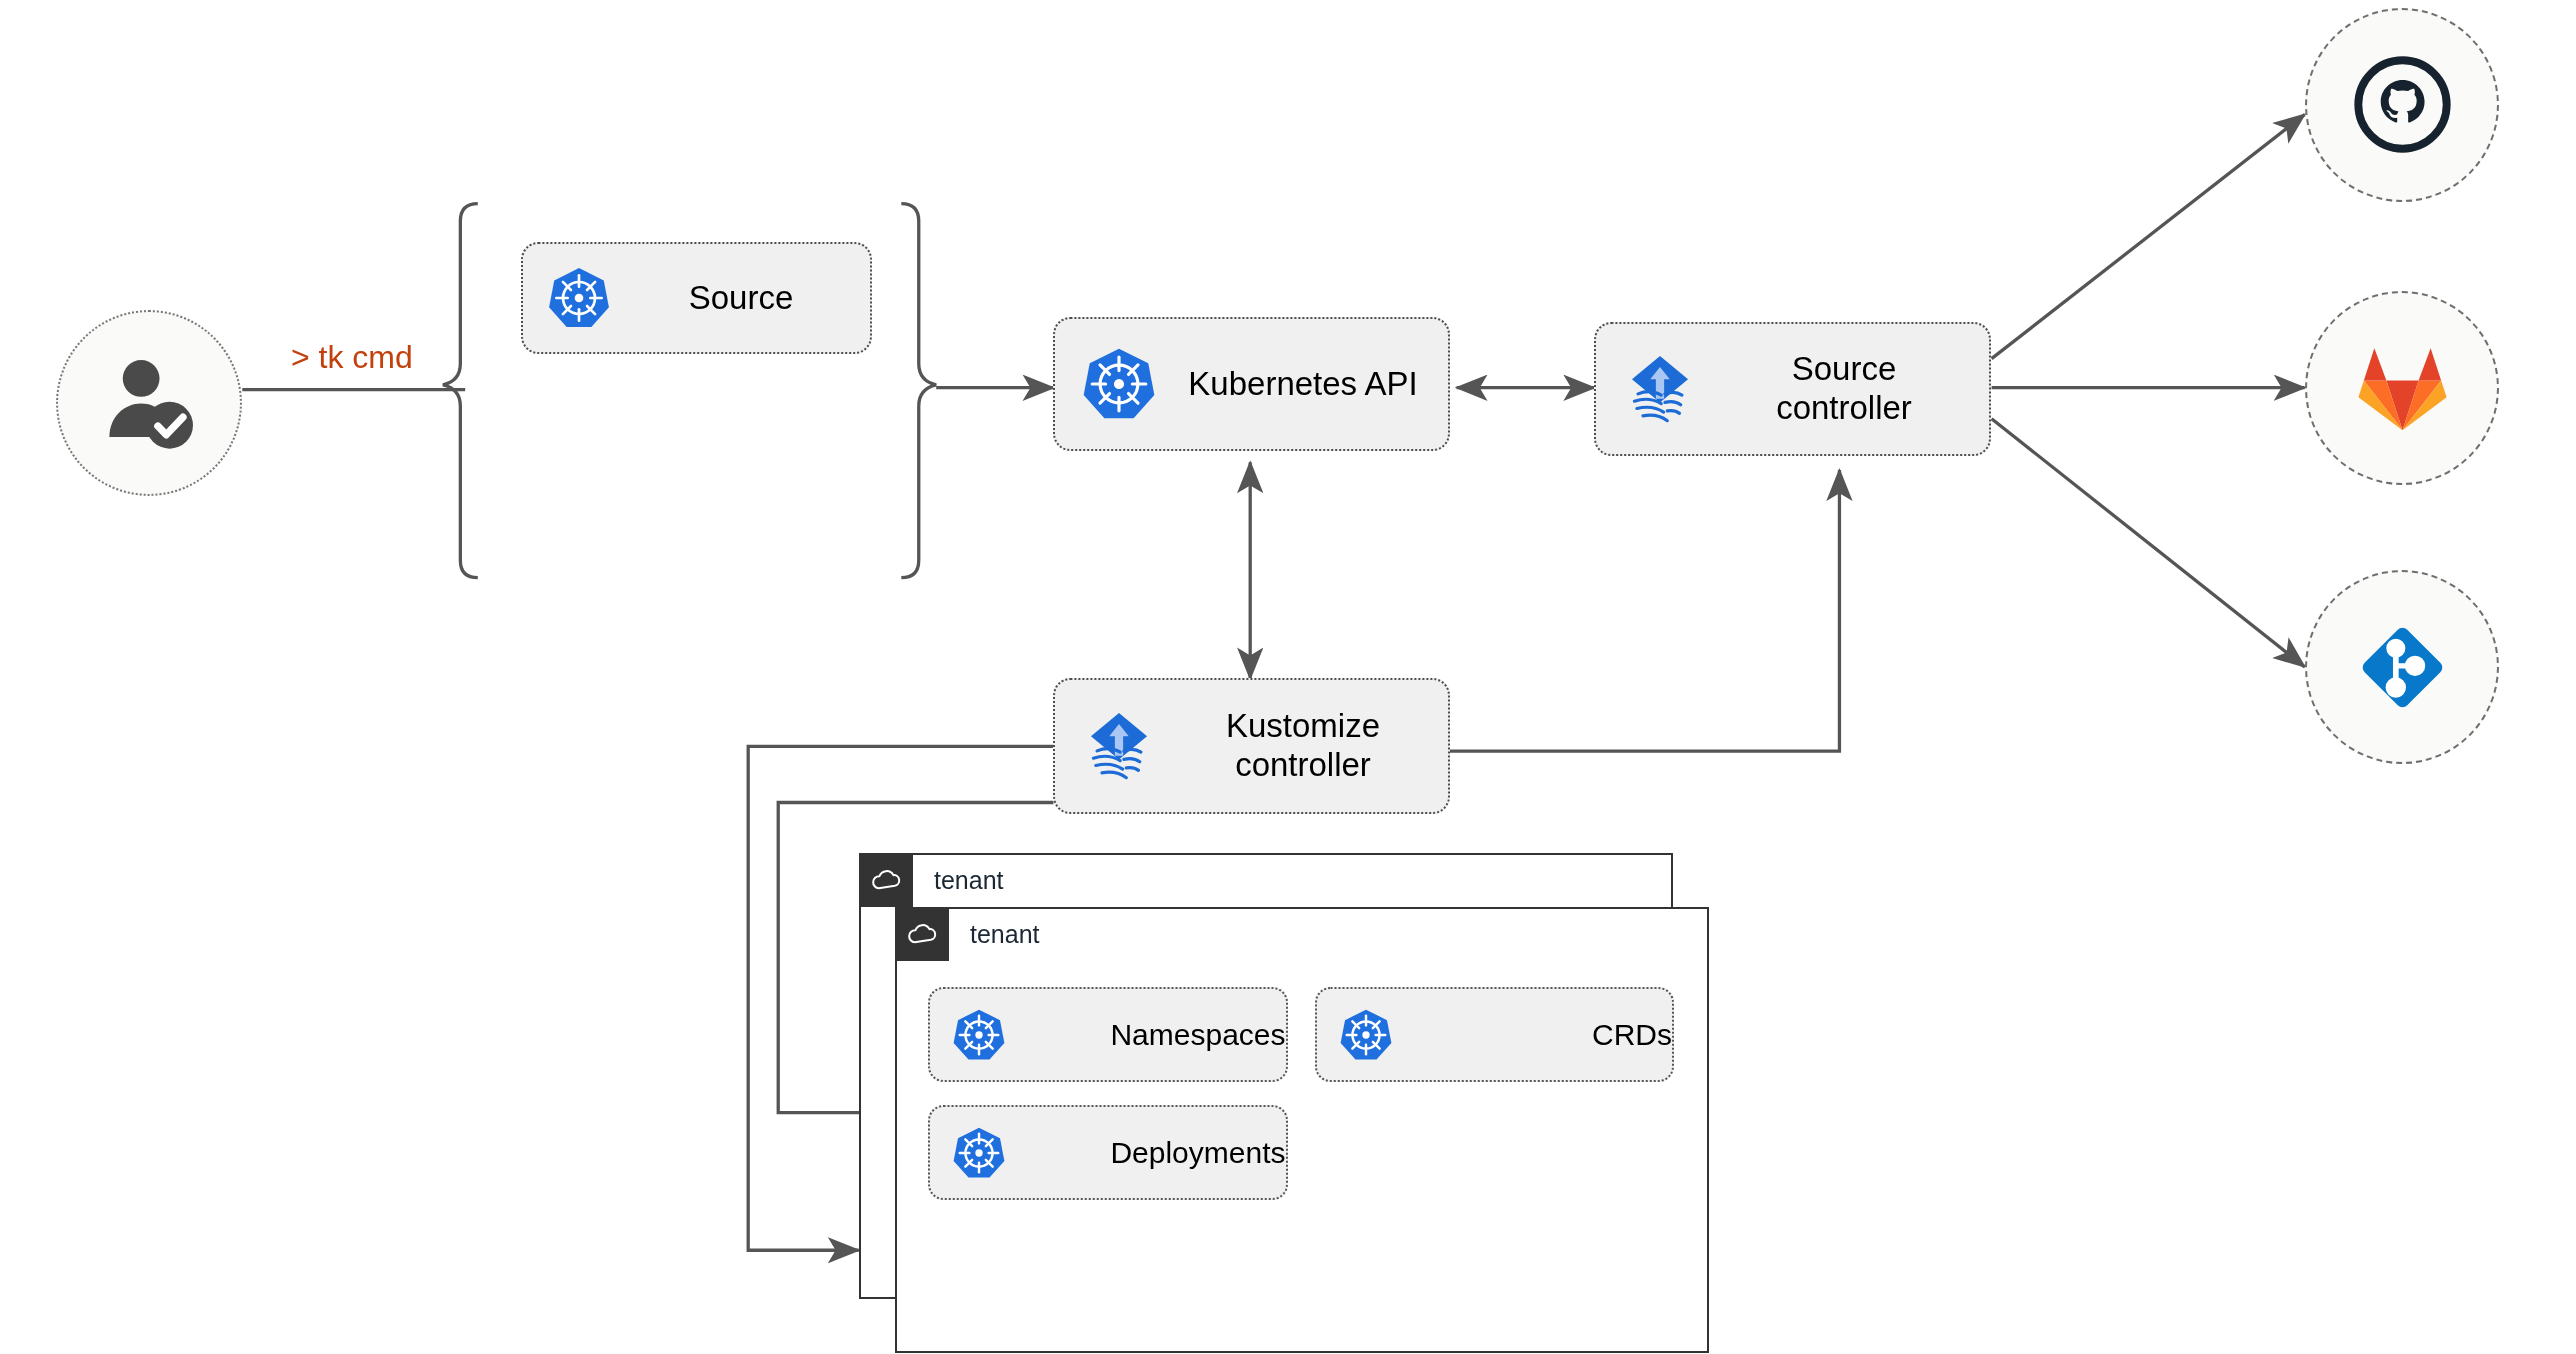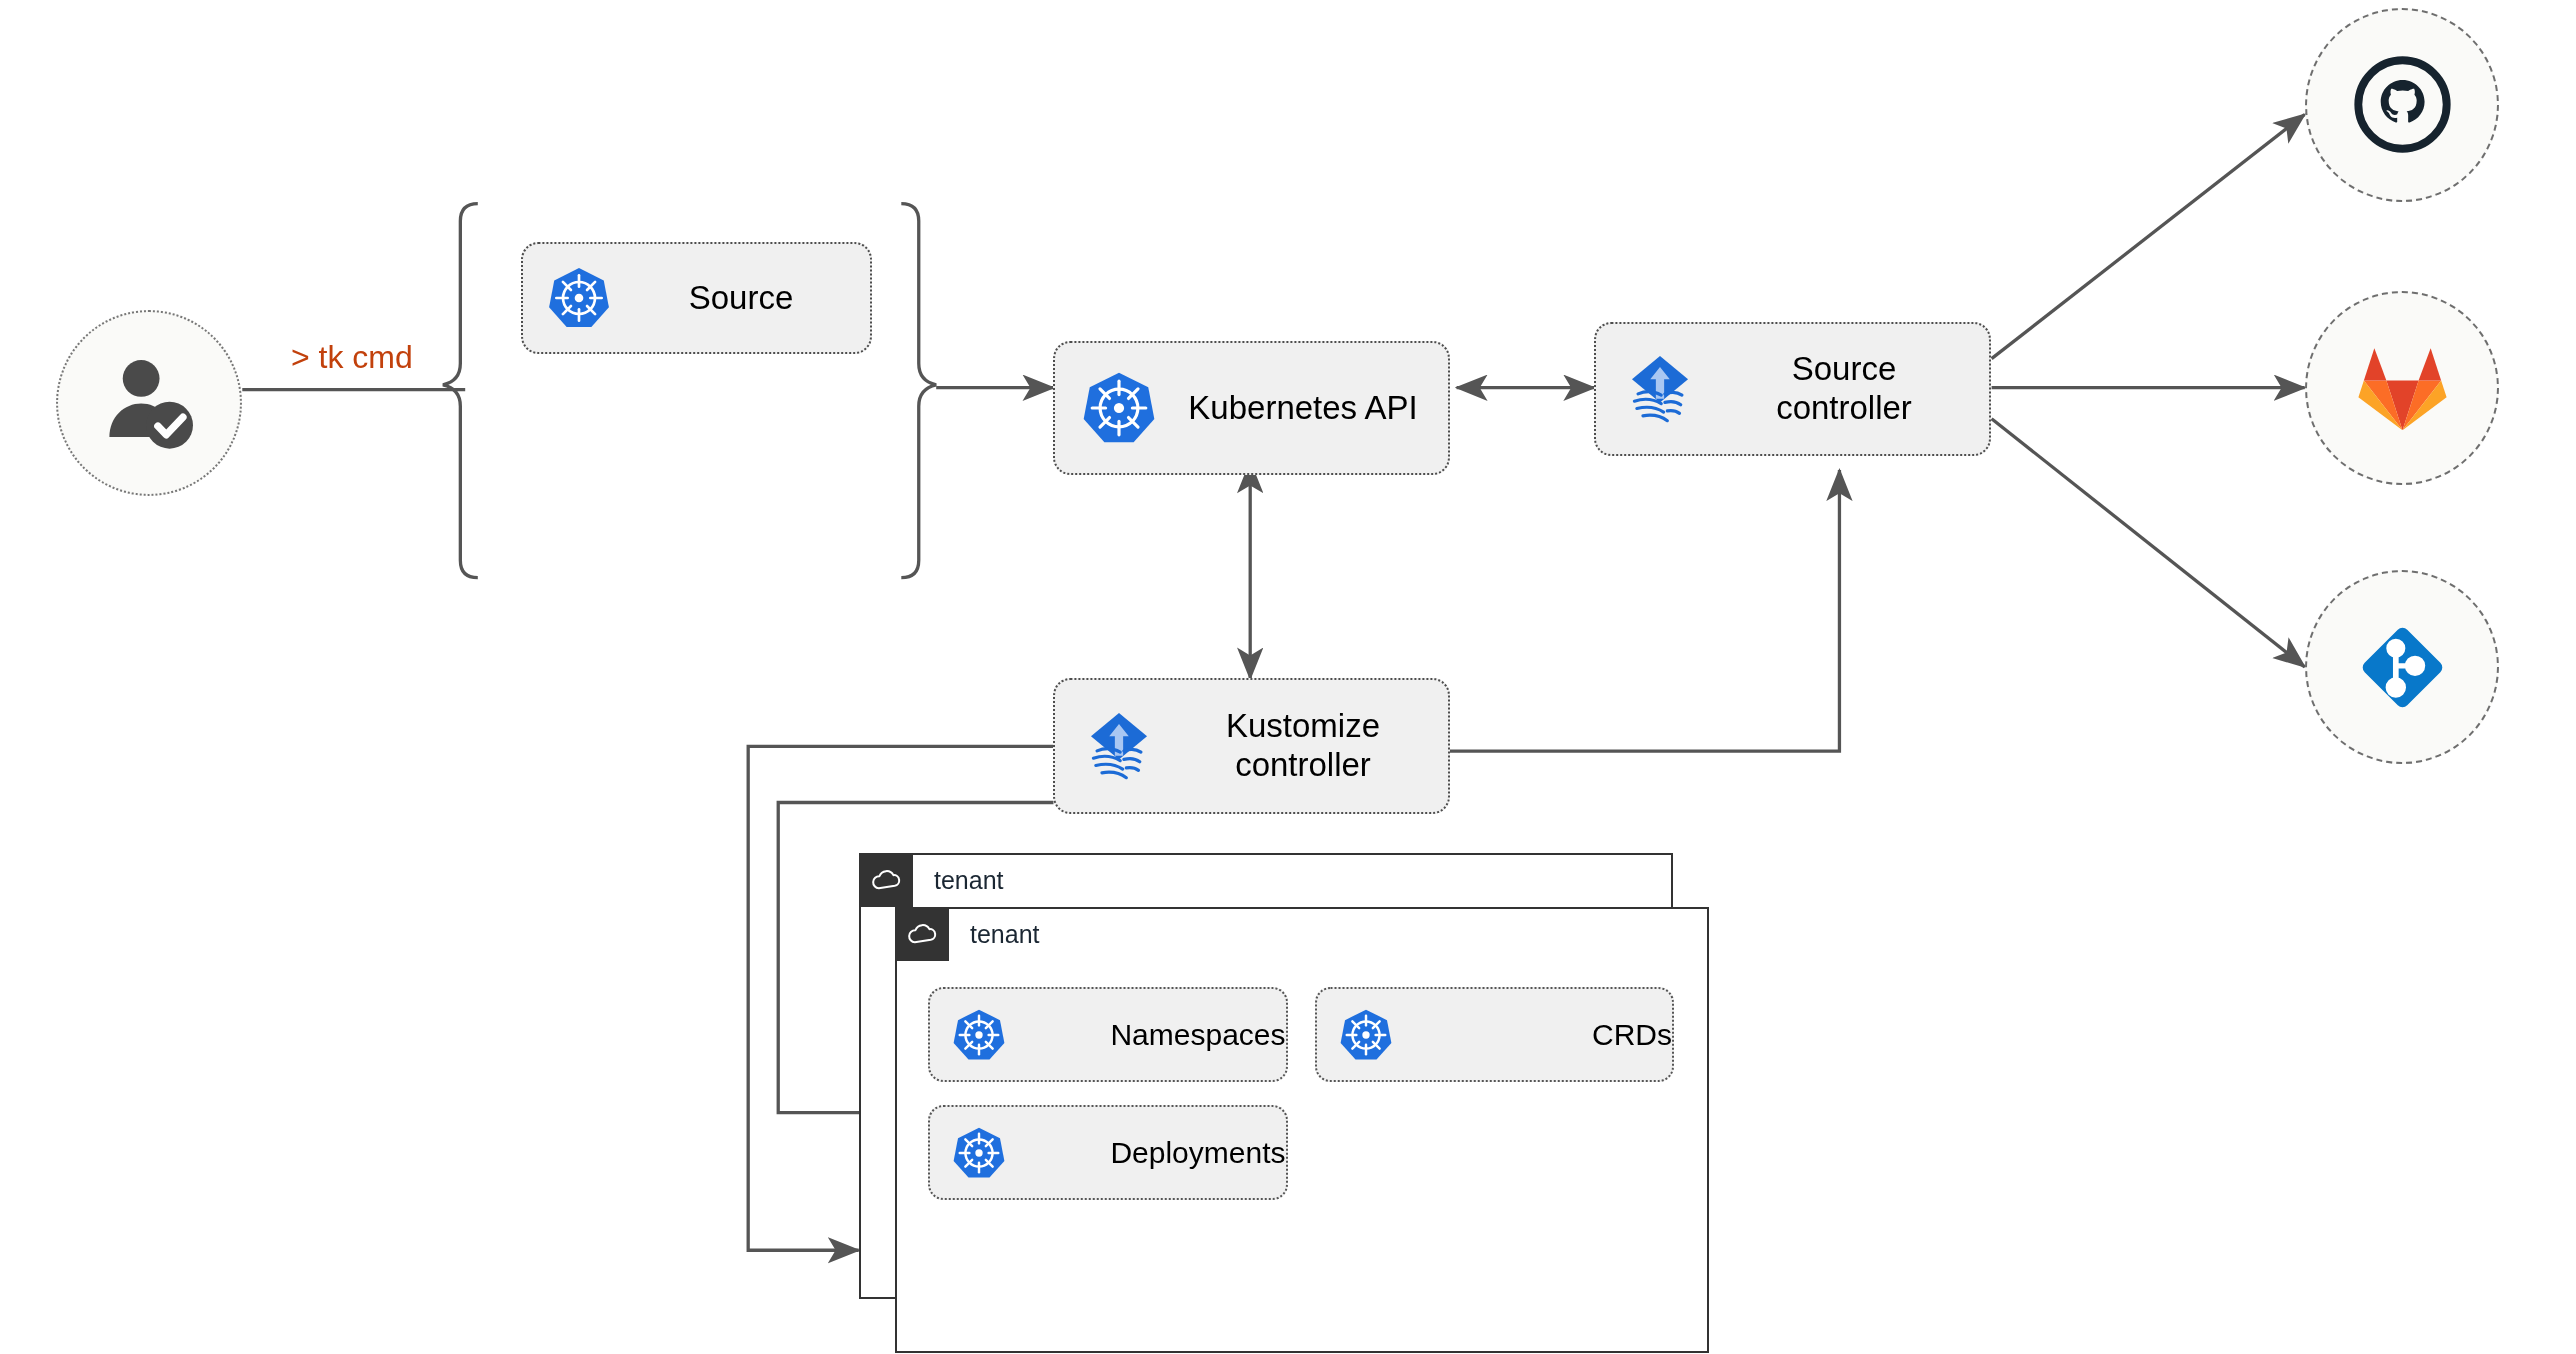--- a/index.html
+++ b/index.html
@@ -194,21 +194,21 @@
           <line x1="39.8" y1="39.8" x2="47.6" y2="47.6"></line>
           <line x1="47.6" y1="16.4" x2="39.8" y2="24.2"></line>
           <line x1="24.2" y1="39.8" x2="16.4" y2="47.6"></line>
         </g>
       </svg>
     </span>
     <span class="nlabel" style="flex:1 1 auto;">Source</span>
   </div>
 
 
-  <div class="node" style="left:1053px; top:341px; width:397px; height:134px; padding-left:25px;">
+  <div class="node" style="left:1053px; top:317px; width:397px; height:134px; padding-left:25px;">
     <span class="icon-slot">
       <svg width="78" height="78" viewBox="0 0 64 64">
         <path d="M32 3 L56 15 L61 41 L44 60 L20 60 L3 41 L8 15 Z" fill="#1F6FDE"></path>
         <g stroke="#ffffff" stroke-width="2.6" fill="none" stroke-linecap="round">
           <circle cx="32" cy="32" r="15.5"></circle>
           <circle cx="32" cy="32" r="4.2" fill="#ffffff" stroke="none"></circle>
           <line x1="32" y1="10" x2="32" y2="21"></line>
           <line x1="32" y1="43" x2="32" y2="54"></line>
           <line x1="10" y1="32" x2="21" y2="32"></line>
           <line x1="43" y1="32" x2="54" y2="32"></line>

